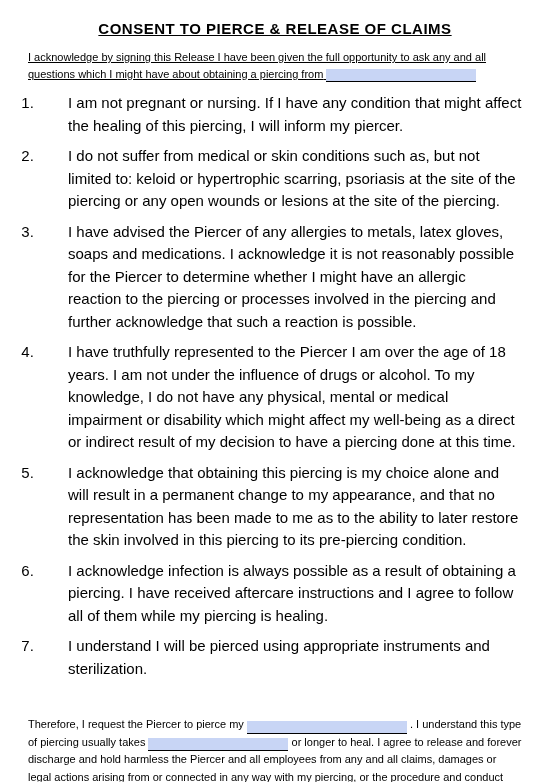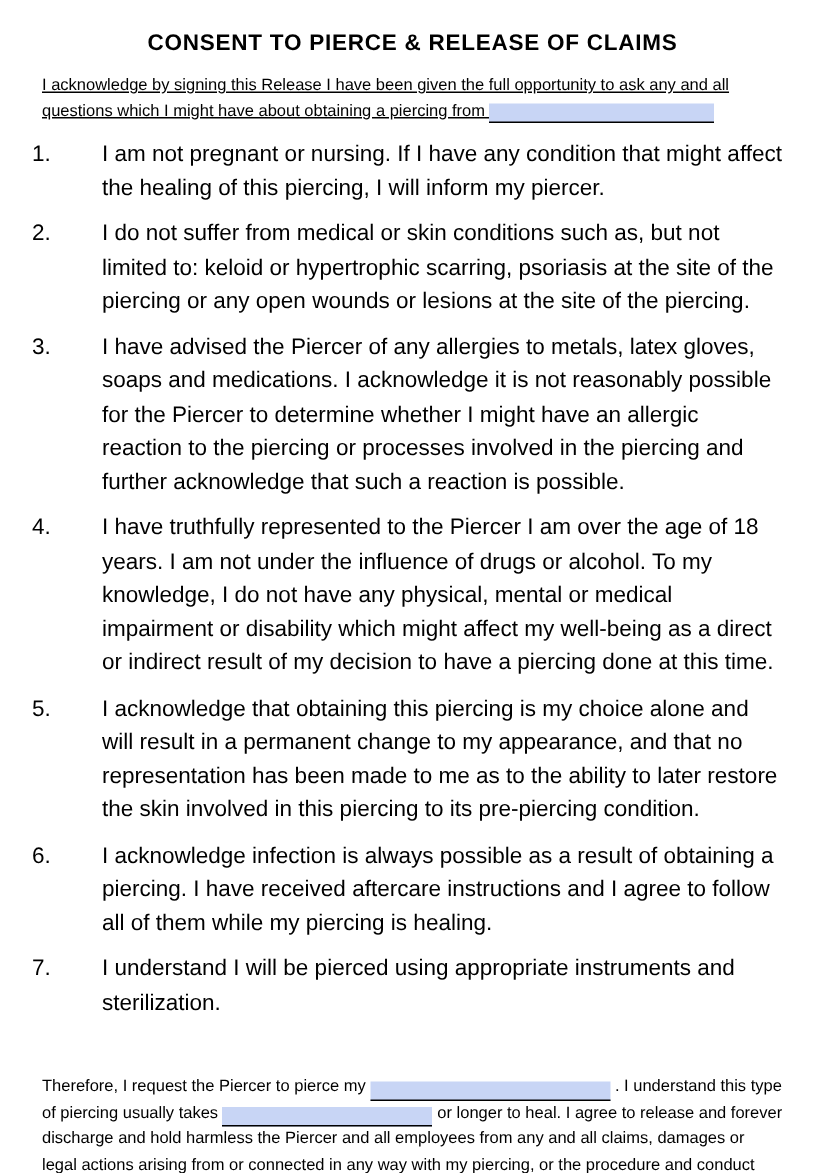--- a/index.html
+++ b/index.html
@@ -15,20 +15,21 @@
       font-family: Arial, sans-serif;
       font-size: 11px;
       color: #000000;
       padding: 20px 28px;
     }
 
     .title {
       text-align: center;
       font-size: 15px;
       font-weight: bold;
+      text-decoration: underline;
       margin-bottom: 12px;
       letter-spacing: 0.5px;
     }
 
     .intro-text {
       font-size: 11px;
       line-height: 1.5;
       margin-bottom: 10px;
       text-decoration: underline;
     }

